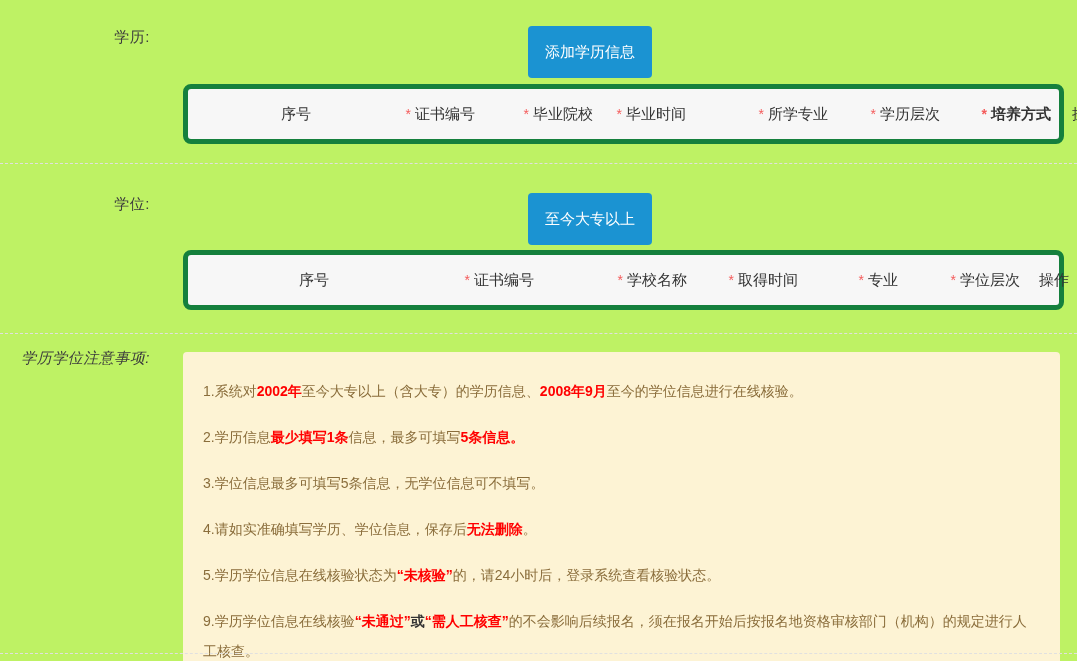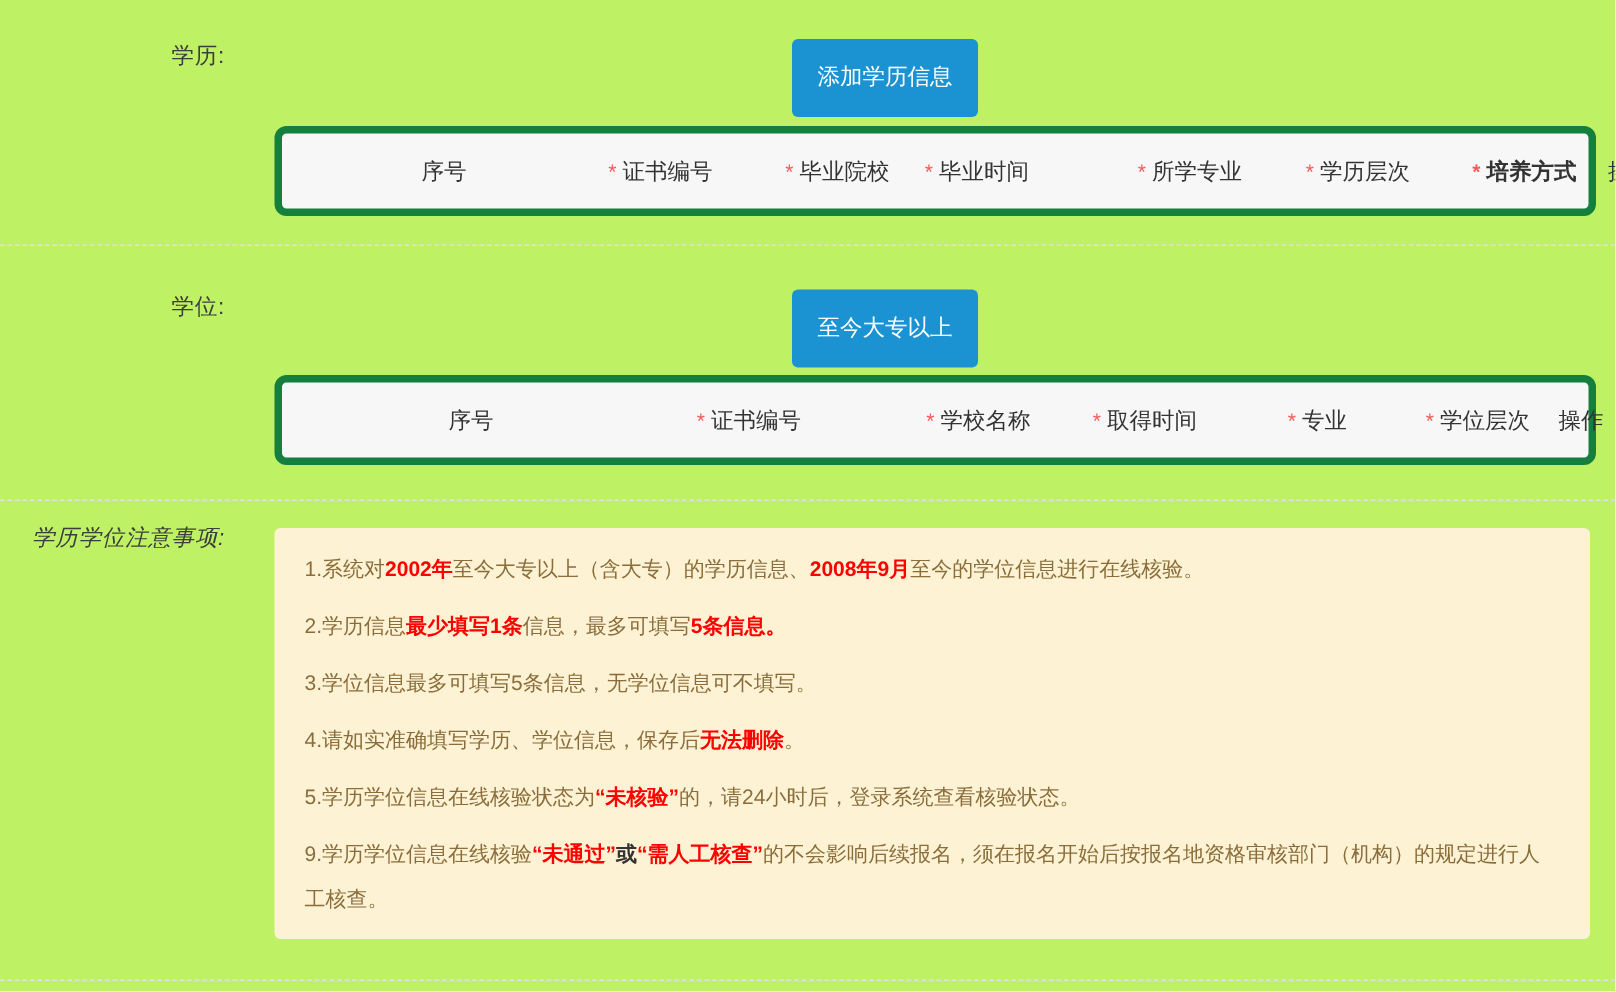--- a/index.html
+++ b/index.html
@@ -47,21 +47,21 @@
 
   
   .divider{position:absolute;left:0;width:1077px;height:0;border-top:1px dashed #e0e0e0;}
   #divider-1{top:163px;}
   #divider-2{top:333px;}
   #divider-3{top:653px;}
 
   
   #notes-box{position:absolute;left:183px;top:352px;width:877px;box-sizing:border-box;
     background:#fdf3d4;border-radius:4px;padding:8px 20px 12px;color:#8a6d3b;}
-  .note{font-size:14px;line-height:30px;margin:4px 0 8px;}
+  .note{font-size:14px;line-height:30px;margin:16px 0 8px;}
   .note:last-child{margin-bottom:0;}
   .note .red{color:#ff0000;font-weight:bold;}
   .note .dark{color:#333;font-weight:bold;}
 </style>
 </head>
 <body>
 
 <div id="stage">
 
   <div class="form-label" id="label-education">学历:</div>

